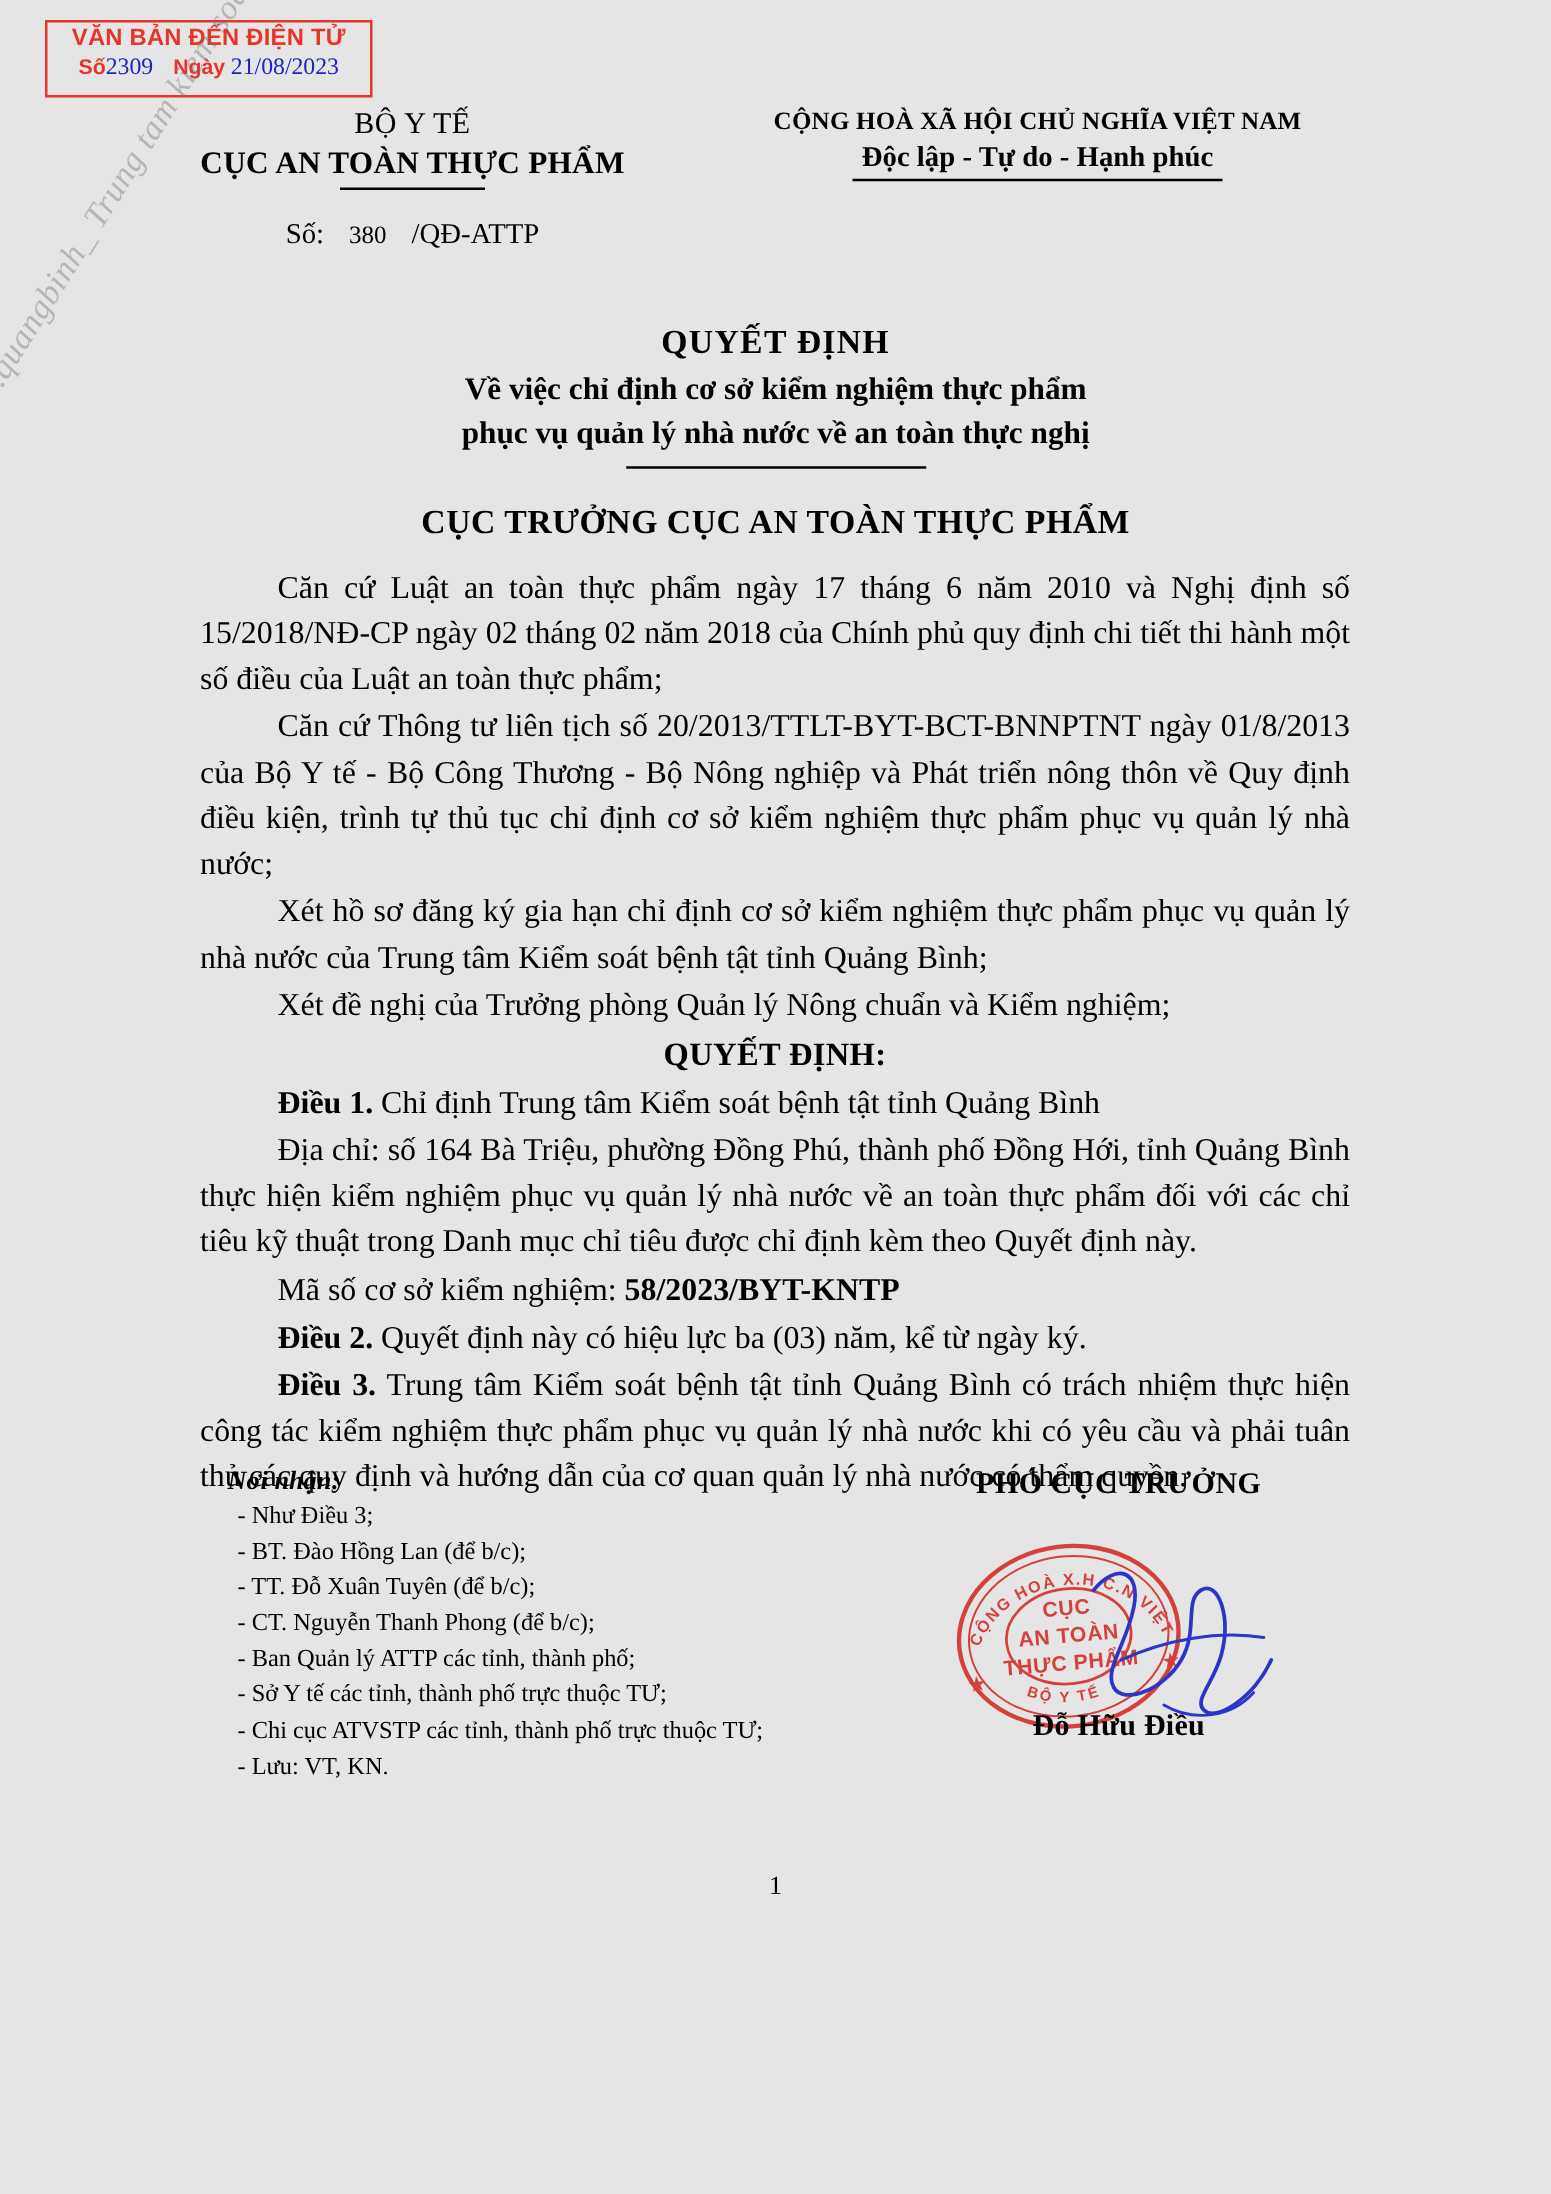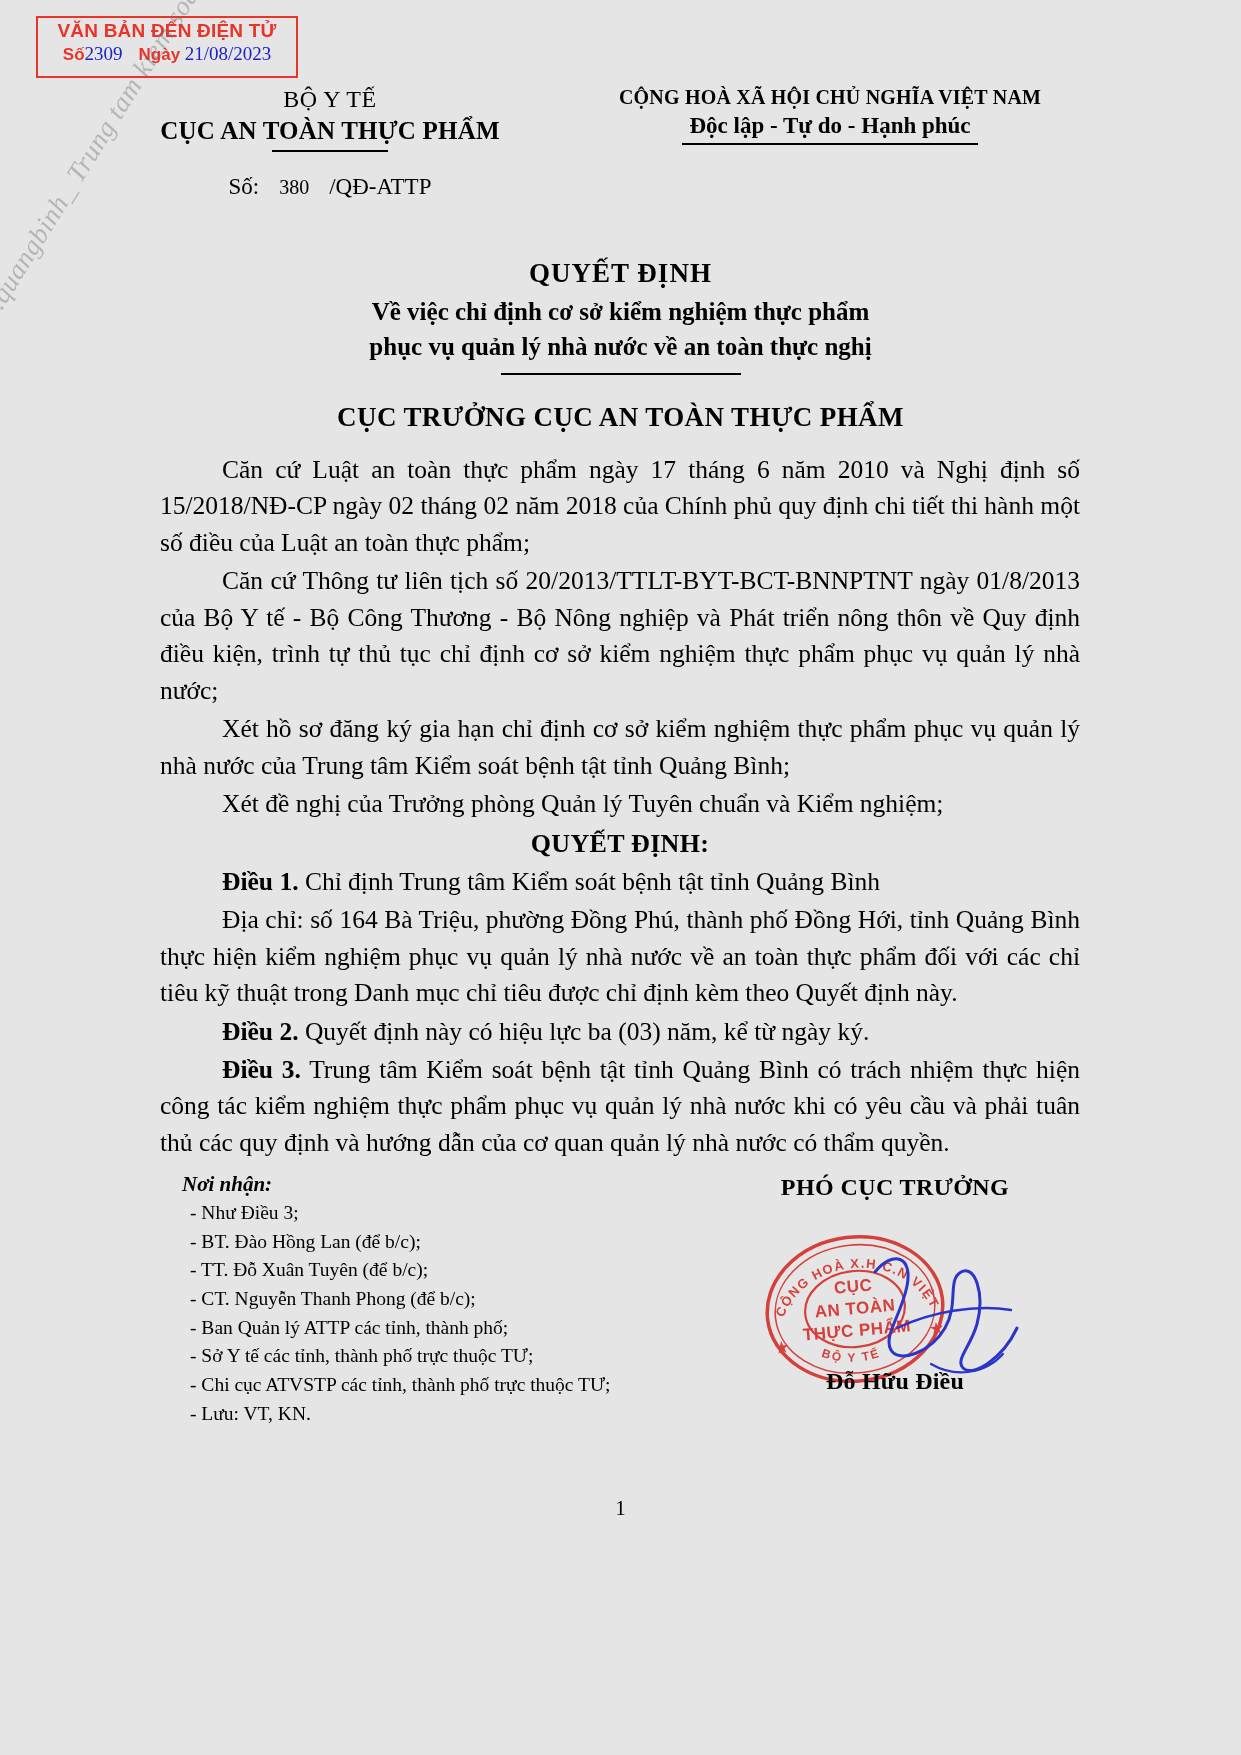--- a/index.html
+++ b/index.html
@@ -349,29 +349,33 @@
       <div>phục vụ quản lý nhà nước về an toàn thực nghị</div>
     </div>
     <div class="t-rule"></div>
     <div class="t-authority">CỤC TRƯỞNG CỤC AN TOÀN THỰC PHẨM</div>
   </div>
 
   <div class="body">
     <p>Căn cứ Luật an toàn thực phẩm ngày 17 tháng 6 năm 2010 và Nghị định số 15/2018/NĐ-CP ngày 02 tháng 02 năm 2018 của Chính phủ quy định chi tiết thi hành một số điều của Luật an toàn thực phẩm;</p>
     <p>Căn cứ Thông tư liên tịch số 20/2013/TTLT-BYT-BCT-BNNPTNT ngày 01/8/2013 của Bộ Y tế - Bộ Công Thương - Bộ Nông nghiệp và Phát triển nông thôn về Quy định điều kiện, trình tự thủ tục chỉ định cơ sở kiểm nghiệm thực phẩm phục vụ quản lý nhà nước;</p>
     <p>Xét hồ sơ đăng ký gia hạn chỉ định cơ sở kiểm nghiệm thực phẩm phục vụ quản lý nhà nước của Trung tâm Kiểm soát bệnh tật tỉnh Quảng Bình;</p>
-    <p>Xét đề nghị của Trưởng phòng Quản lý Tuyên chuẩn và Kiểm nghiệm;</p>
+    <p>Xét đề nghị của Trưởng phòng Quản lý Nông chuẩn và Kiểm nghiệm;</p>
 
     <p class="center-head">QUYẾT ĐỊNH:</p>
 
     <p>
       <span class="b">Điều 1.</span>
       <span>Chỉ định Trung tâm Kiểm soát bệnh tật tỉnh Quảng Bình</span>
     </p>
     <p>Địa chỉ: số 164 Bà Triệu, phường Đồng Phú, thành phố Đồng Hới, tỉnh Quảng Bình thực hiện kiểm nghiệm phục vụ quản lý nhà nước về an toàn thực phẩm đối với các chỉ tiêu kỹ thuật trong Danh mục chỉ tiêu được chỉ định kèm theo Quyết định này.</p>
+    <p>
+      <span>Mã số cơ sở kiểm nghiệm:</span>
+      <span class="b">58/2023/BYT-KNTP</span>
+    </p>
     <p>
       <span class="b">Điều 2.</span>
       <span>Quyết định này có hiệu lực ba (03) năm, kể từ ngày ký.</span>
     </p>
     <p>
       <span class="b">Điều 3.</span>
       <span>Trung tâm Kiểm soát bệnh tật tỉnh Quảng Bình có trách nhiệm thực hiện công tác kiểm nghiệm thực phẩm phục vụ quản lý nhà nước khi có yêu cầu và phải tuân thủ các quy định và hướng dẫn của cơ quan quản lý nhà nước có thẩm quyền.</span>
     </p>
   </div>
 

